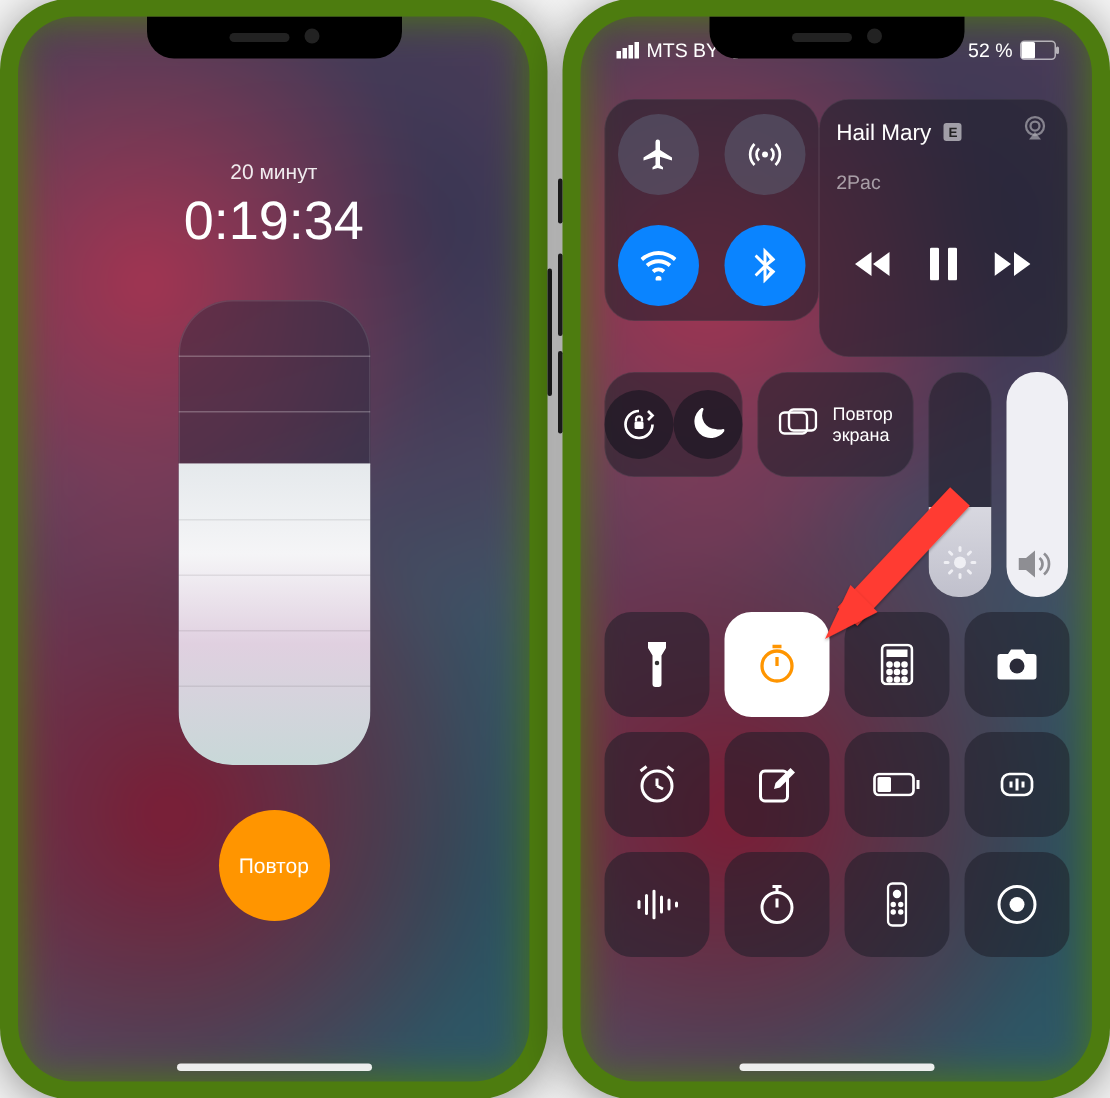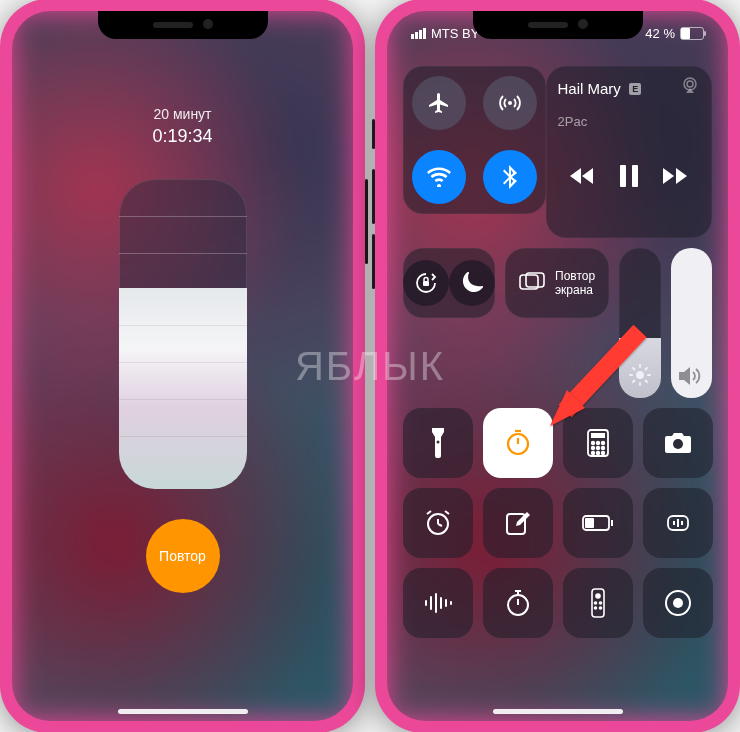--- a/index.html
+++ b/index.html
@@ -1,39 +1,39 @@
 <!DOCTYPE html>
 <html><head>
 <meta charset="utf-8">
 <style>
   html,body{margin:0;padding:0;width:740px;height:732px;background:#f5f5f5;font-family:-apple-system,Helvetica,Arial,sans-serif;}
   .stage{position:relative;width:740px;height:732px;display:flex;justify-content:center;align-items:center;gap:10px;}
   
-  .phone{width:350px;height:710px;background:#ec4899;border-radius:48px;padding:12px;position:relative;box-shadow:0 4px 30px rgba(0,0,0,.4);}
+  .phone{width:350px;height:710px;background:#4d7c0f;border-radius:48px;padding:12px;position:relative;box-shadow:0 4px 30px rgba(0,0,0,.4);}
   .screen{width:100%;height:100%;border-radius:38px;overflow:hidden;position:relative;}
   .notch{position:absolute;top:0;left:50%;transform:translateX(-50%);width:170px;height:28px;background:#000;border-bottom-left-radius:18px;border-bottom-right-radius:18px;z-index:50;}
   .notch::before{content:"";position:absolute;left:55px;top:11px;width:40px;height:6px;border-radius:3px;background:#222;}
   .notch::after{content:"";position:absolute;right:55px;top:8px;width:10px;height:10px;border-radius:50%;background:#222;}
   .side-btn{position:absolute;background:#1a1a1a;border-radius:2px;}
   .side-btn.l1{left:-3px;top:120px;width:3px;height:30px;}
   .side-btn.l2{left:-3px;top:170px;width:3px;height:55px;}
   .side-btn.l3{left:-3px;top:235px;width:3px;height:55px;}
   .side-btn.r1{right:-3px;top:180px;width:3px;height:85px;}
   
   .wall{position:absolute;inset:0;background:
     radial-gradient(circle at 25% 25%, #b63a5a 0%, transparent 35%),
     radial-gradient(circle at 75% 20%, #3a3a5a 0%, transparent 40%),
     radial-gradient(circle at 30% 75%, #8a1f3a 0%, transparent 40%),
     radial-gradient(circle at 80% 80%, #2a5a6a 0%, transparent 45%),
     linear-gradient(135deg,#4a4560 0%,#6a4a6a 40%,#3a6a7a 100%);
     filter:blur(14px) brightness(.9);}
   
   .timer-wrap{position:absolute;inset:0;display:flex;flex-direction:column;align-items:center;color:#fff;}
   .timer-label{margin-top:95px;font-size:14px;opacity:.9;}
-  .timer-time{font-size:18px;font-weight:300;margin-top:4px;}
+  .timer-time{font-size:36px;font-weight:300;margin-top:4px;}
   .dial{margin-top:32px;width:128px;height:310px;border-radius:36px;overflow:hidden;position:relative;background:rgba(40,40,60,.45);box-shadow:inset 0 0 0 1px rgba(255,255,255,.1);}
   .dial .line{position:absolute;left:0;right:0;height:1px;background:rgba(255,255,255,.25);}
   .dial .fill{position:absolute;bottom:0;left:0;right:0;height:65%;background:linear-gradient(180deg,#e5e9ec 0%,#f5f5f7 30%,#e0d0e0 60%,#c8d8d8 100%);}
   .pause{margin-top:30px;width:74px;height:74px;border-radius:50%;background:#ff9500;display:flex;align-items:center;justify-content:center;color:#fff;font-size:14px;}
   
   .status{position:absolute;top:12px;left:0;right:0;height:20px;display:flex;justify-content:space-between;align-items:center;padding:0 24px;color:#fff;font-size:13px;font-weight:500;z-index:40;}
   .status .l,.status .r{display:flex;align-items:center;gap:5px;}
   .bars{display:inline-flex;align-items:flex-end;gap:1px;}
   .bars i{width:3px;background:#fff;display:block;}
   .bars i:nth-child(1){height:5px}.bars i:nth-child(2){height:7px}.bars i:nth-child(3){height:9px}.bars i:nth-child(4){height:11px}
@@ -72,21 +72,20 @@
   
   .arrow{position:absolute;z-index:100;pointer-events:none;}
   
   .wm{position:absolute;left:50%;top:50%;transform:translate(-50%,-50%);font-size:40px;color:rgba(255,255,255,.35);letter-spacing:2px;z-index:200;pointer-events:none;font-weight:300;}
   svg{display:block;}
 </style>
 </head>
 <body>
 
 <div class="stage">
-  <span class="wm">ЯБЛЫК</span>
 
   <div class="phone">
     <div class="side-btn r1"></div>
     <div class="screen">
       <div class="notch"></div>
       <div class="wall"></div>
       <div class="timer-wrap">
         <div class="timer-label">20 минут</div>
         <div class="timer-time">0:19:34</div>
         <div class="dial">
@@ -122,21 +121,21 @@
               <i></i>
               <i></i>
               <i></i>
             </span>
           <span>MTS BY</span>
           <svg width="15" height="11" viewBox="0 0 15 11">
               <path fill="#fff" d="M7.5 9.5a1.5 1.5 0 100 2 1.5 1.5 0 000-2zm-3-3a5 5 0 016 0l-1 1.3a3.3 3.3 0 00-4 0zm-2.5-2.5a8.5 8.5 0 0111 0l-1 1.3a6.8 6.8 0 00-9 0zM0 1.5a12 12 0 0115 0l-1 1.3a10.3 10.3 0 00-13 0z"></path>
             </svg>
         </div>
         <div class="r">
-          <span>42 %</span>
+          <span>52 %</span>
           <span class="batt">
               <i></i>
             </span>
         </div>
       </div>
 
       <div class="cc">
         <div class="row">
           <div class="panel conn">
             <div class="cbtn dark">

